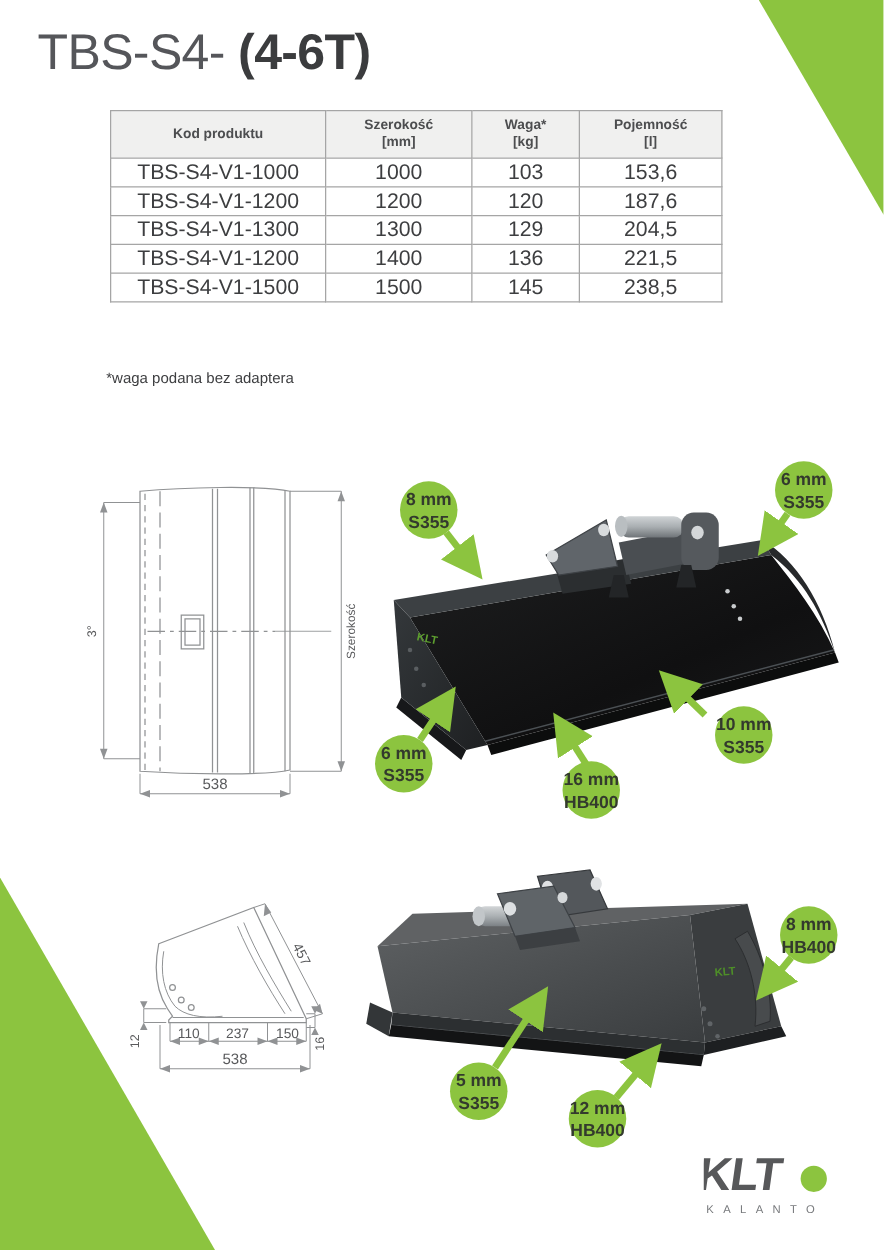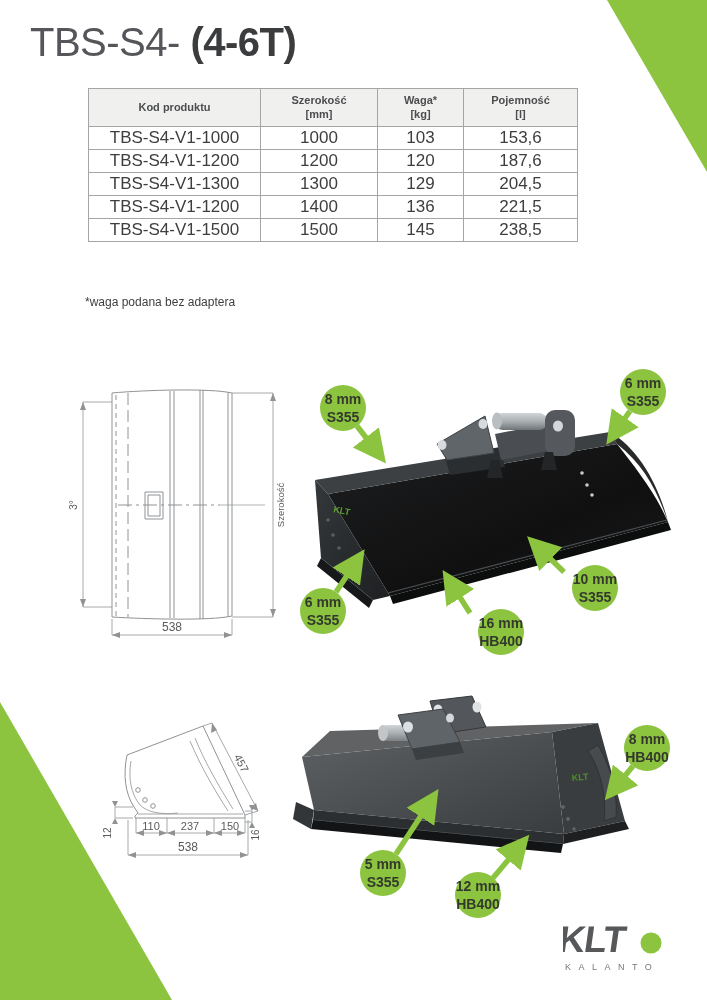--- a/index.html
+++ b/index.html
@@ -296,21 +296,21 @@
     <span>S355</span>
   </div>
   <div class="callout" style="left:620px;top:369px">
     <span>6 mm</span>
     <span>S355</span>
   </div>
   <div class="callout" style="left:572px;top:565px">
     <span>10 mm</span>
     <span>S355</span>
   </div>
-  <div class="callout" style="left:478px;top:609px">
+  <div class="callout" style="left:450px;top:609px">
     <span>16 mm</span>
     <span>HB400</span>
   </div>
   <div class="callout" style="left:300px;top:588px">
     <span>6 mm</span>
     <span>S355</span>
   </div>
   <div class="callout" style="left:624px;top:725px">
     <span>8 mm</span>
     <span>HB400</span>

